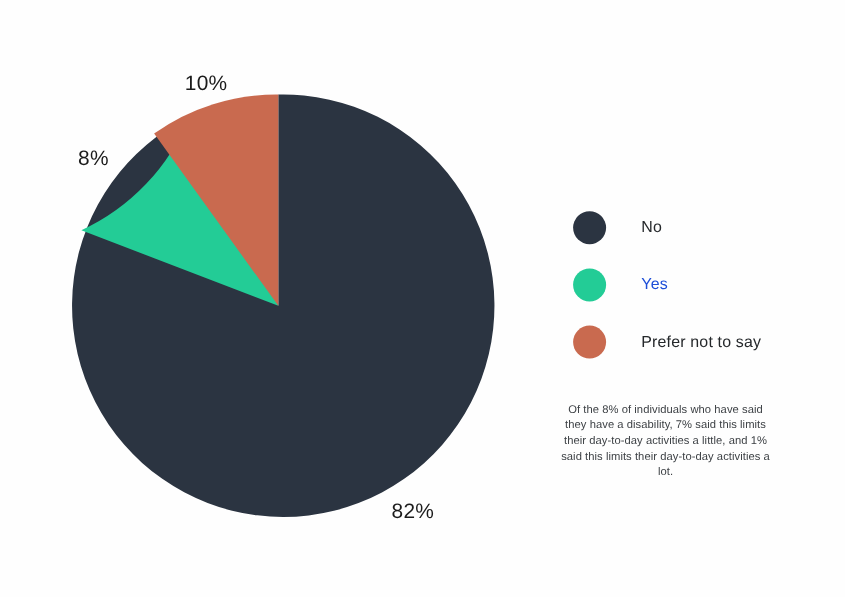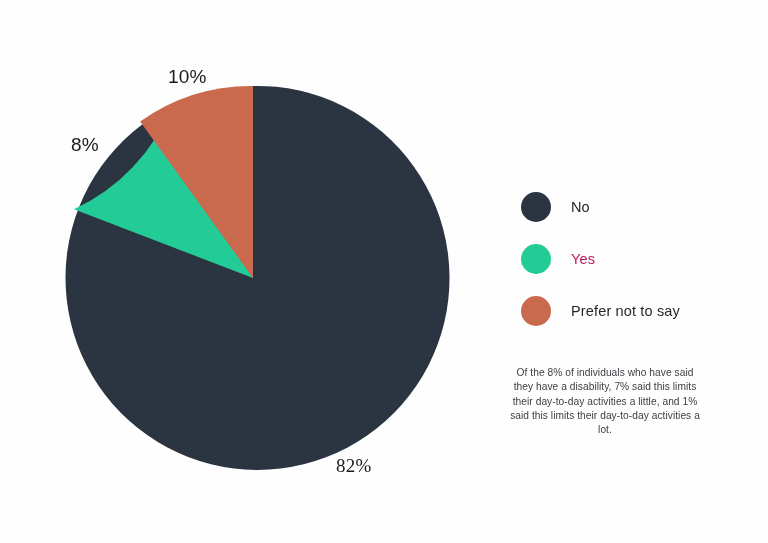--- a/index.html
+++ b/index.html
@@ -33,33 +33,34 @@
   
   .slice-label {
     position: absolute;
     font-size: 19px;
     color: #1b1b1b;
     letter-spacing: .2px;
     white-space: nowrap;
   }
   #label-prefer { left: 168px; top: 66px; }
   #label-yes    { left: 71px;  top: 134px; }
-  #label-no     { left: 336px; top: 455px; font-family: Liberation Serif, serif; }
+  #label-no     { left: 356px; top: 455px; }
 
   
   #legend {
     position: absolute;
     left: 521px;
     top: 181px;
     width: 230px;
   }
   .legend-item {
     display: flex;
     align-items: center;
     height: 52px;
+    gap: 12px;
   }
   .legend-swatch {
     width: 30px;
     height: 30px;
     border-radius: 50%;
     flex: 0 0 auto;
   }
   .legend-label {
     margin-left: 20px;
     font-size: 14.5px;
@@ -102,21 +103,21 @@
 
 <div id="legend">
 
   <div class="legend-item">
     <span class="legend-swatch" id="sw-no" style="background: rgb(43, 52, 65);"></span>
     <span class="legend-label" style="color: rgb(37, 40, 43);">No</span>
   </div>
 
   <div class="legend-item">
     <span class="legend-swatch" id="sw-yes" style="background: rgb(35, 204, 150);"></span>
-    <span class="legend-label" style="color: #be185d;">Yes</span>
+    <span class="legend-label" style="color: #1d4ed8;">Yes</span>
   </div>
 
   <div class="legend-item">
     <span class="legend-swatch" id="sw-prefer" style="background: rgb(201, 106, 79);"></span>
     <span class="legend-label" style="color: rgb(37, 40, 43);">Prefer not to say</span>
   </div>
 </div>
 
 <p id="annotation" style="color: rgb(61, 65, 69); text-align: center;">Of the 8% of individuals who have said they have a disability, 7% said this limits their day-to-day activities a little, and 1% said this limits their day-to-day activities a lot.</p>
 

